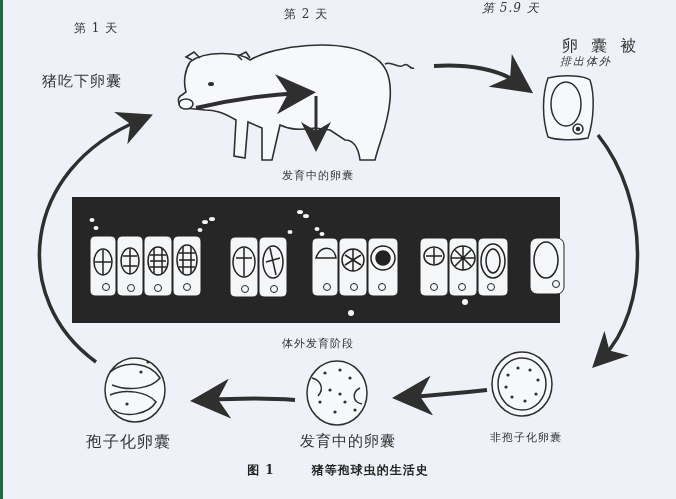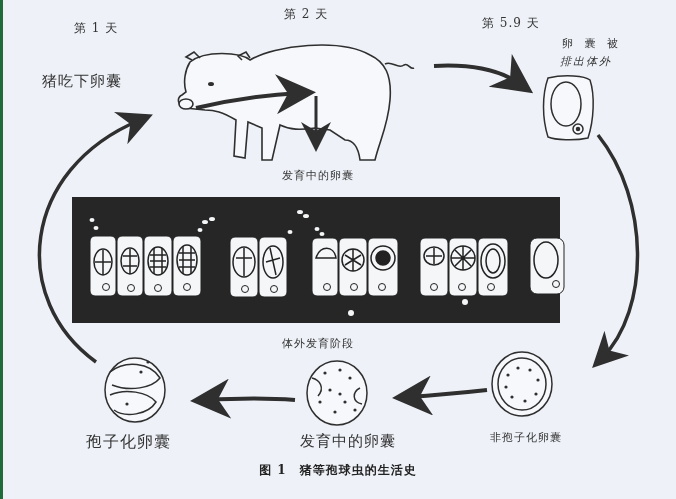--- a/index.html
+++ b/index.html
@@ -2,21 +2,21 @@
 <html><head>
 <meta charset="utf-8">
 <style>
   html, body { margin: 0; padding: 0; }
   body { width: 676px; height: 499px; background: #eef2f8; position: relative; overflow: hidden;
          font-family: "DejaVu Serif", serif; color: #2a2a2a; }
   .frame { position: absolute; left: 0; top: 0; width: 676px; height: 499px; border-left: 3px solid #1f6b3a; box-sizing: border-box; }
   .lbl { position: absolute; font-size: 12px; color: #333; white-space: nowrap; letter-spacing: 1px; }
   svg.art { position: absolute; left: 0; top: 0; }
   .caption { position: absolute; left: 0; width: 676px; top: 462px; text-align: center; font-size: 12px; font-weight: bold; color: #222; letter-spacing: 1px; }
-  .caption span { margin: 0 4px; }
+  .caption span { margin: 0 16px; }
 </style>
 </head>
 <body>
 
 <div class="frame"></div>
 
 <svg class="art" width="676" height="499" viewBox="0 0 676 499">
   <defs>
     <marker id="ah" markerWidth="10" markerHeight="10" refX="6" refY="5" orient="auto" markerUnits="strokeWidth">
       <path d="M0,0 L10,5 L0,10 L3,5 Z" fill="#2f2f2f"></path>
@@ -159,24 +159,24 @@
     <g fill="#2f2f2f" stroke="none">
       <circle cx="141" cy="372" r="1.6"></circle>
         <circle cx="127" cy="404" r="1.6"></circle>
         <circle cx="148" cy="362" r="1.6"></circle>
     </g>
   </g>
 </svg>
 
 <div class="lbl" style="left:74px;top:20px;">第 1 天</div>
 <div class="lbl" style="left:284px;top:6px;">第 2 天</div>
-<div class="lbl" style="left:482px;top:15px;">第 5.9 天</div>
+<div class="lbl" style="left:482px;top:0;font-style:italic;">第 5.9 天</div>
 <div class="lbl" style="left:42px;top:72px;font-size:15px;">猪吃下卵囊</div>
 <div class="lbl" style="left:282px;top:168px;font-size:11px;">发育中的卵囊</div>
-<div class="lbl" style="left:562px;top:36px;font-size:11px;letter-spacing:4px;">卵 囊 被</div>
+<div class="lbl" style="left:562px;top:36px;font-size:16px;letter-spacing:4px;">卵 囊 被</div>
 <div class="lbl" style="left:560px;top:54px;font-size:11px;letter-spacing:2px;font-style:italic;">排出体外</div>
 <div class="lbl" style="left:282px;top:336px;font-size:11px;">体外发育阶段</div>
 <div class="lbl" style="left:490px;top:430px;font-size:11px;">非孢子化卵囊</div>
 <div class="lbl" style="left:300px;top:432px;font-size:15px;">发育中的卵囊</div>
 <div class="lbl" style="left:86px;top:432px;font-size:16px;">孢子化卵囊</div>
 
 <div class="caption">
   <span>图 1</span>
   <span>猪等孢球虫的生活史</span>
 </div>

